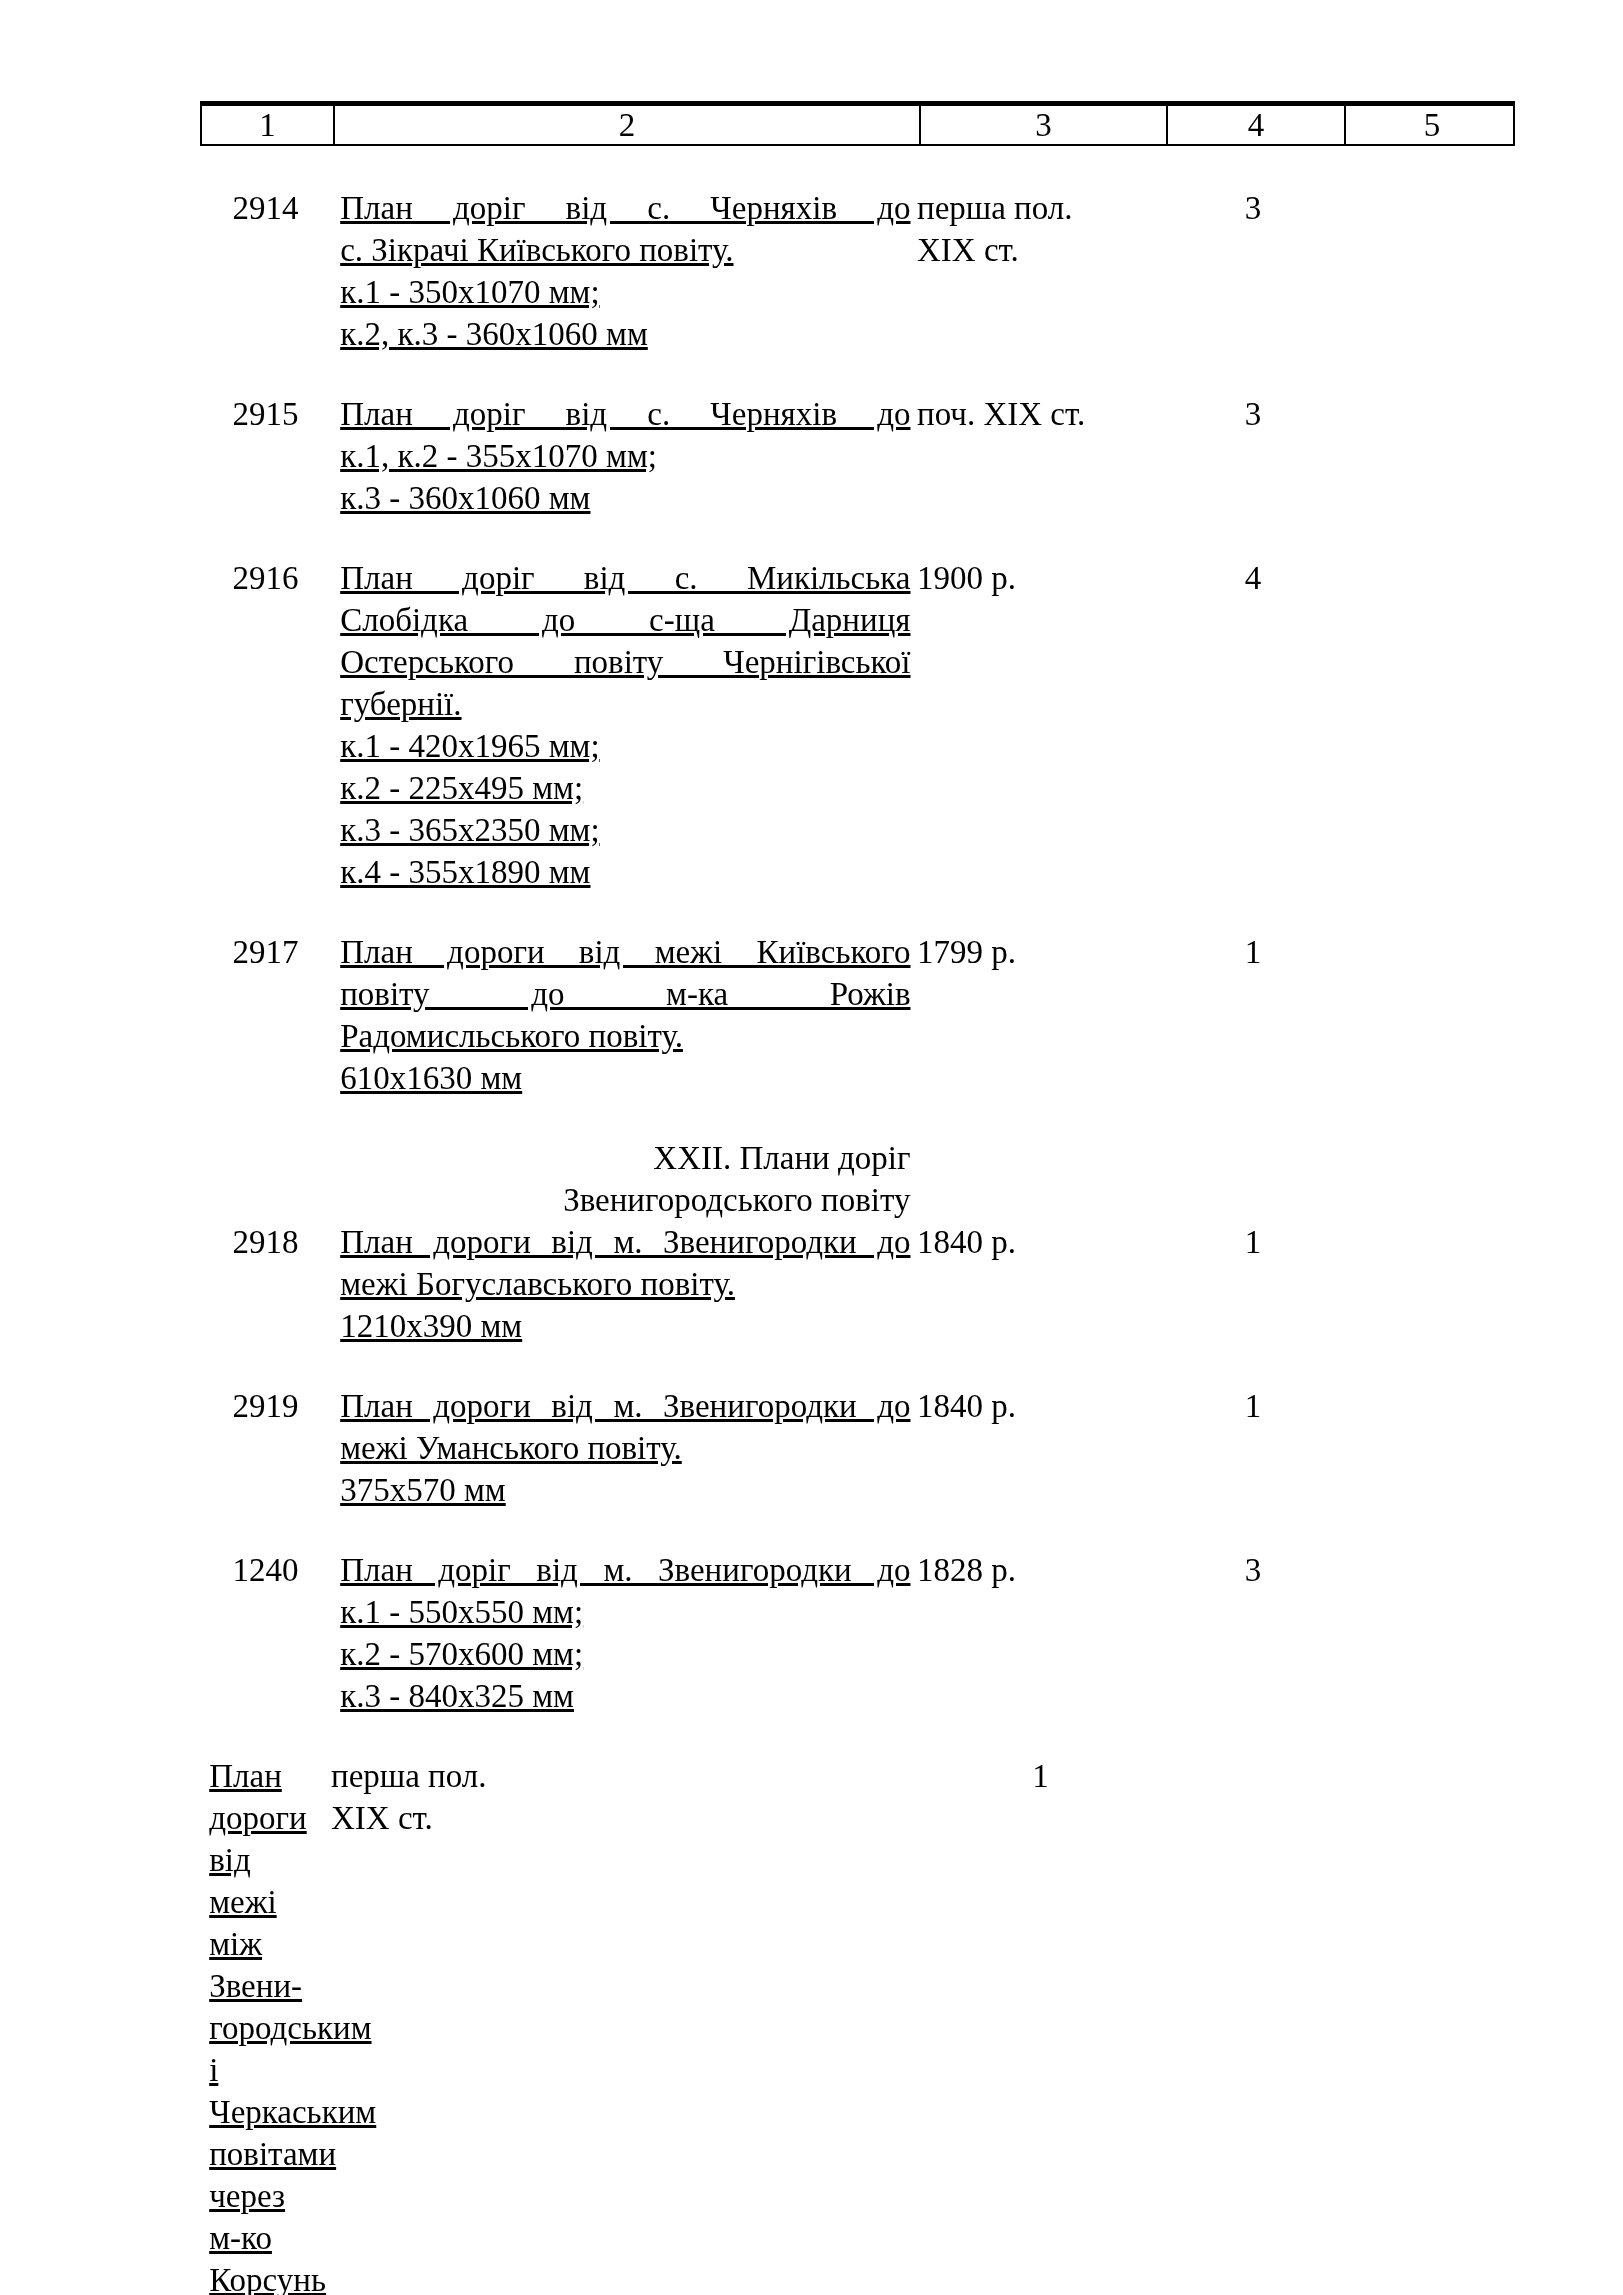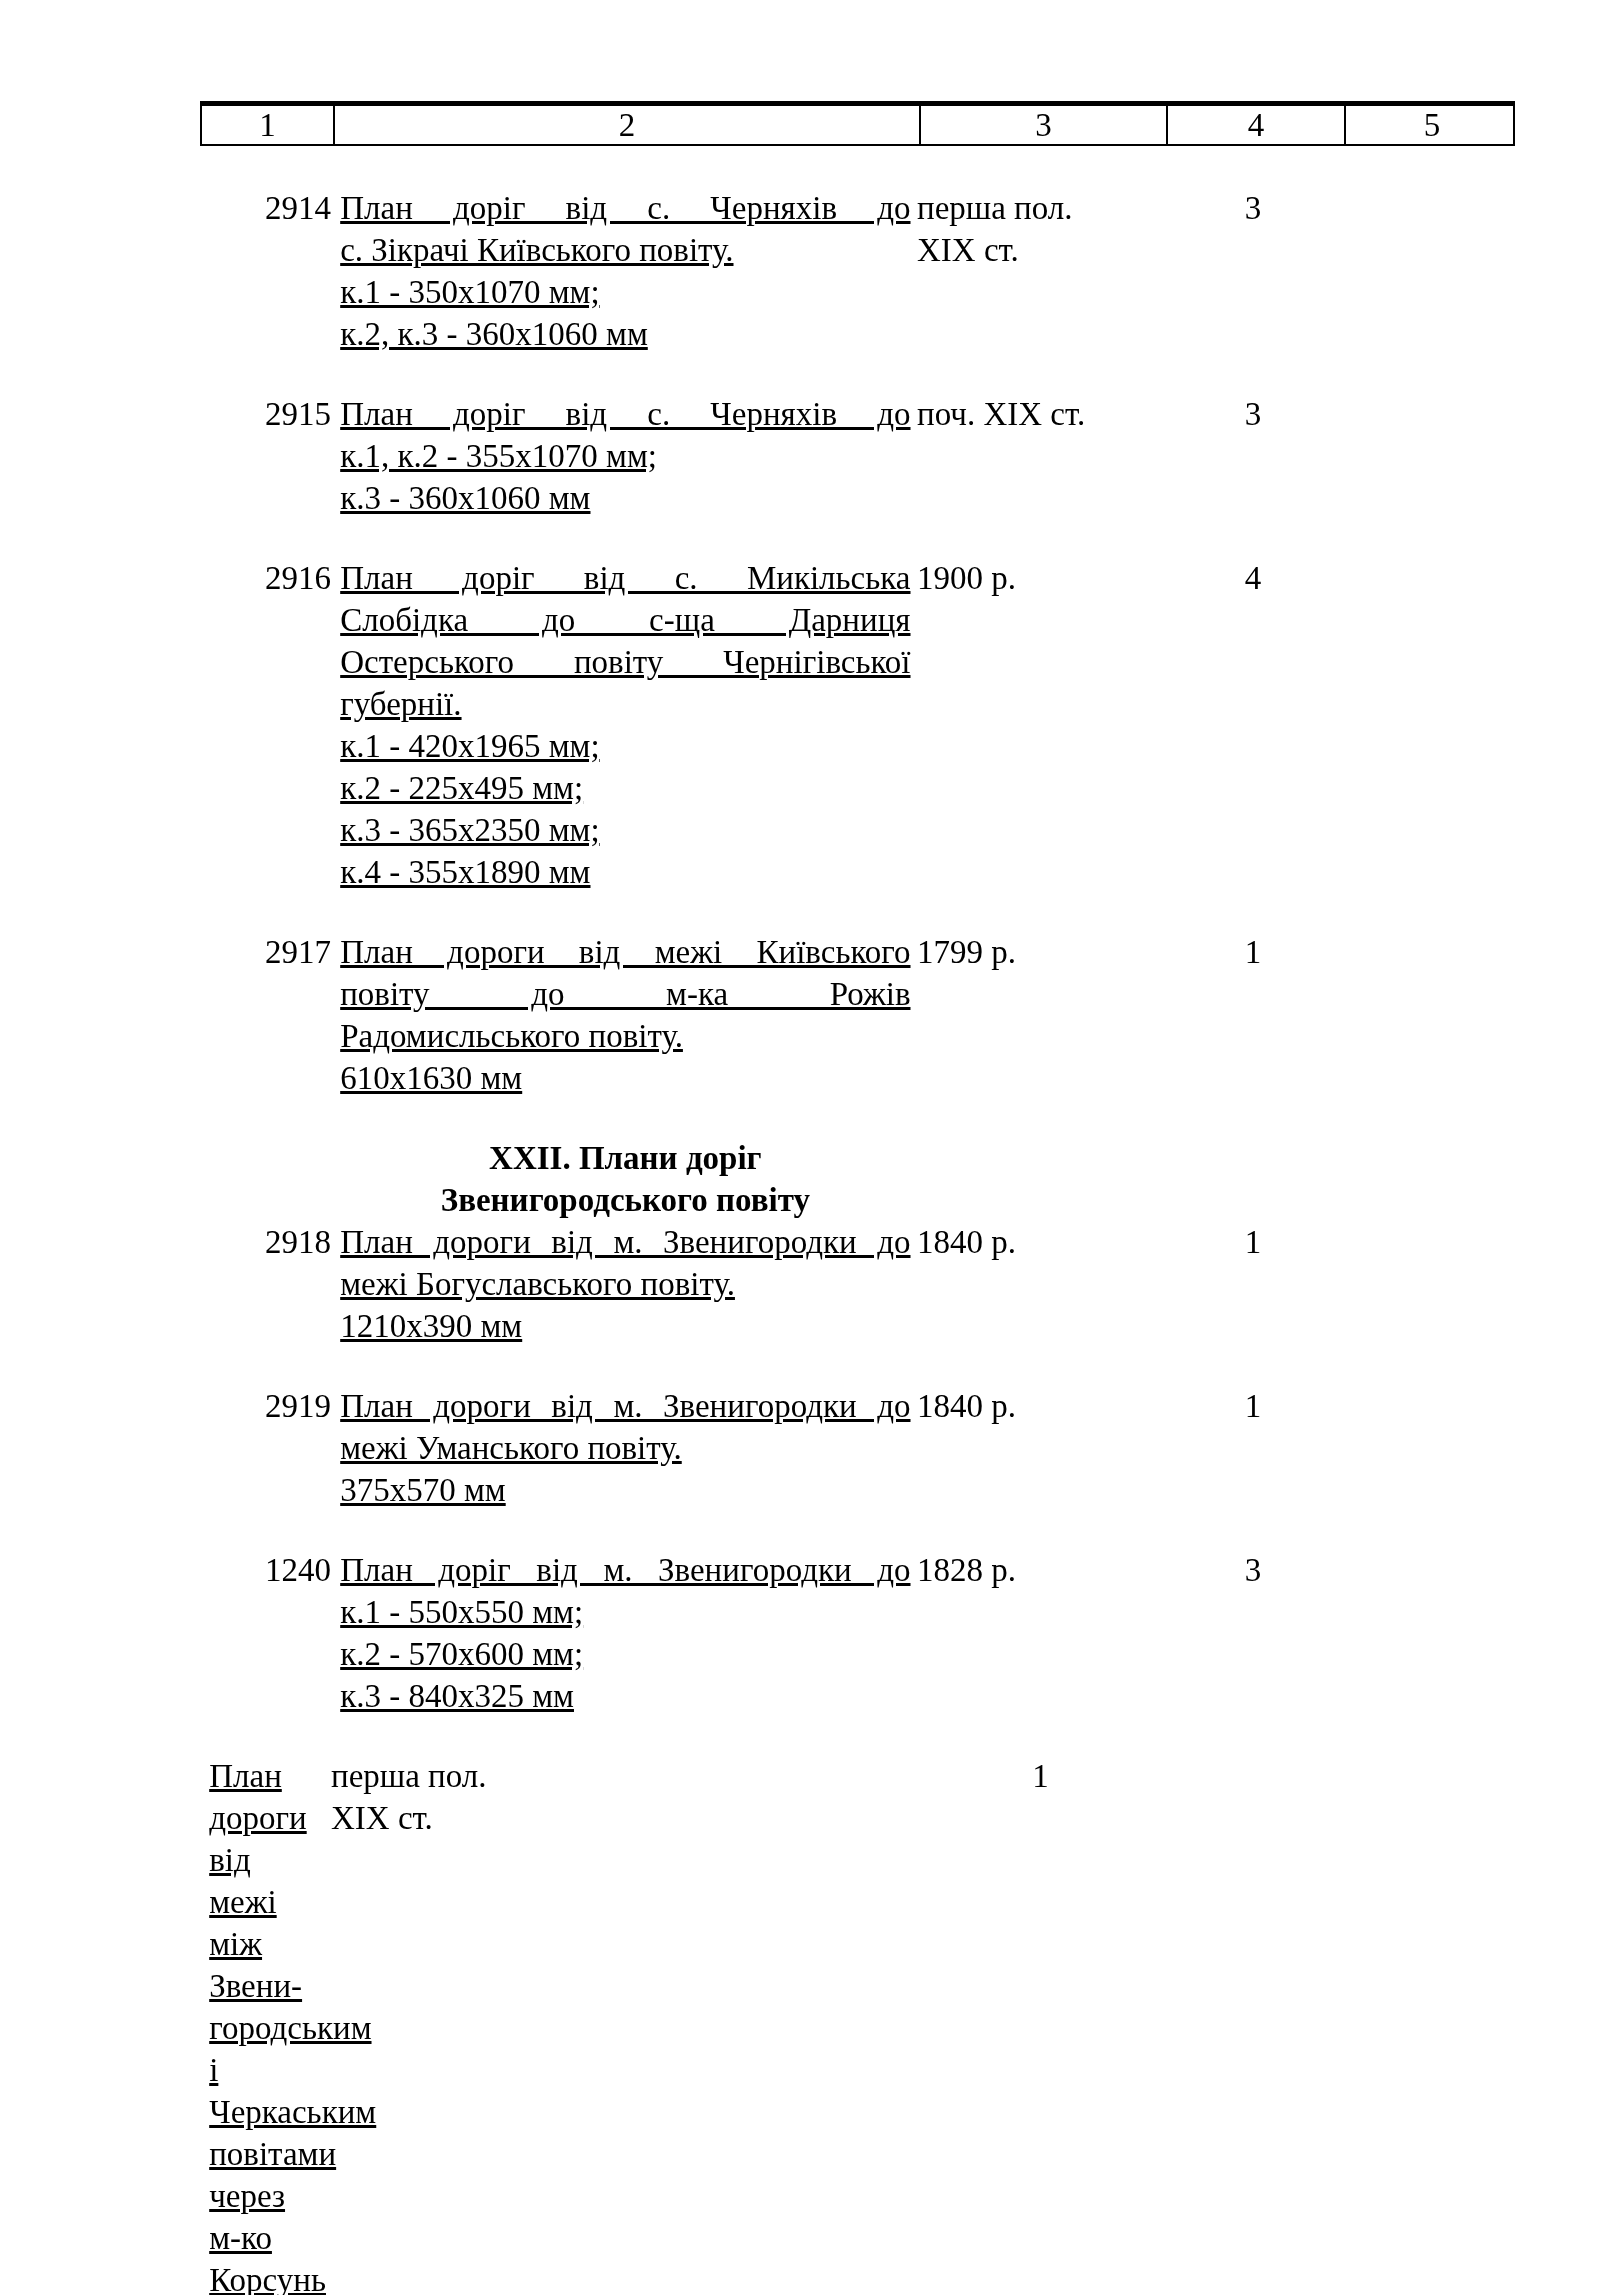--- a/index.html
+++ b/index.html
@@ -42,36 +42,36 @@
   .ln{
     line-height:42px;
     min-height:42px;
     white-space:normal;
   }
   .ln.j{
     text-align:justify;
     text-align-last:justify;
     text-justify:inter-word;
   }
-  .c-id{text-align:right;font-family:Liberation Serif, serif;}
+  .c-id{text-align:center;font-family:Liberation Serif, serif;}
   .c-desc{padding:0 6.5px 0 9.2px;text-decoration:underline;}
   .c-date{text-align:left;}
   .c-count{text-align:center;}
   .c-extra{min-height:42px;}
   
   .heading-row{
     display:grid;
     grid-template-columns:131px 586px 247px 178px 174px;
     margin-top:9.8px;
     margin-bottom:0;
   }
   .c-head{
     grid-column:2;
-    text-align:center;
-    font-weight:700;
+    text-align:right;
+    font-weight:400;
     padding:0 6.5px 0 9.2px;
   }
   .hl{line-height:42px;}
 </style>
 </head>
 <body>
 
 <div class="page">
   <div class="doc" id="doc">
       <div class="cols-header">

